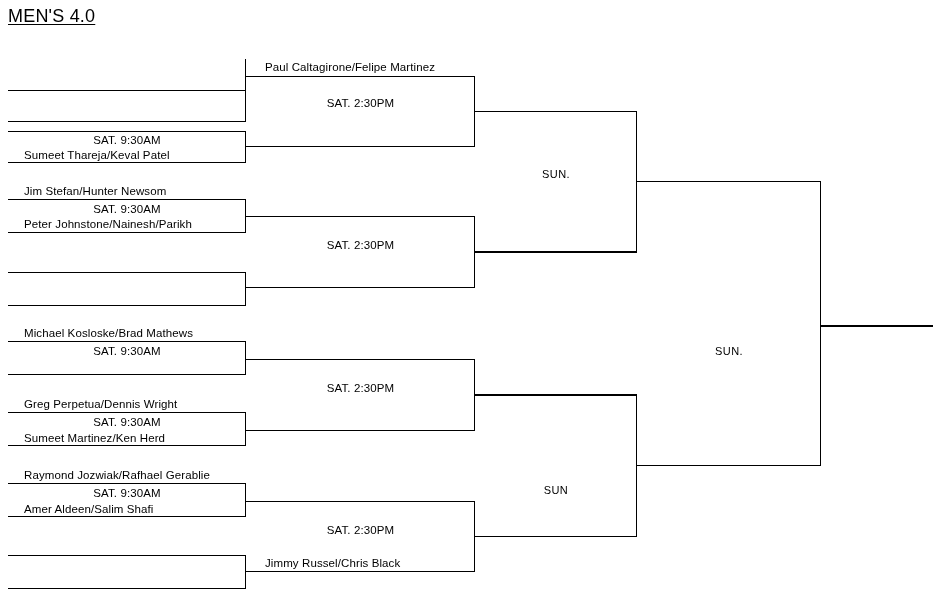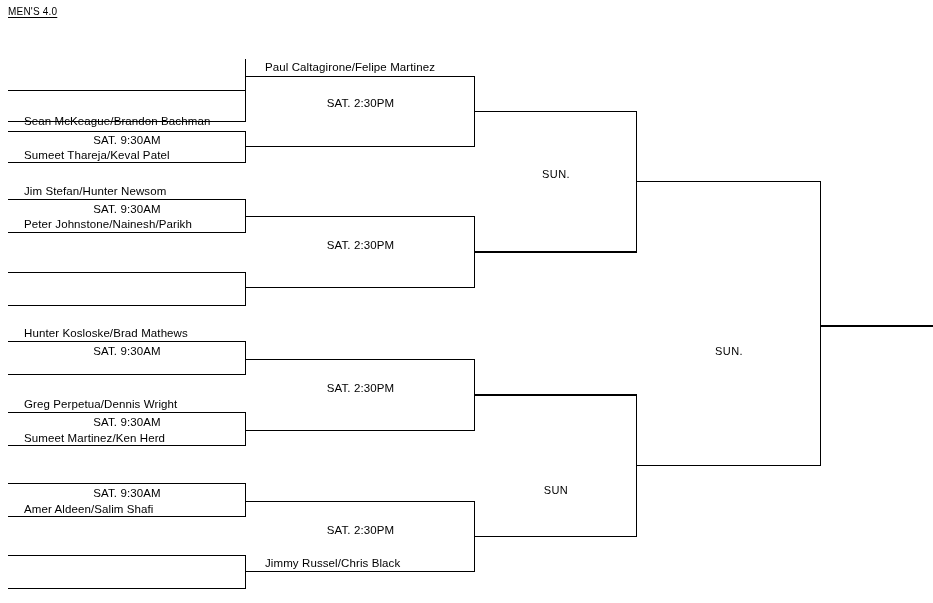--- a/index.html
+++ b/index.html
@@ -18,21 +18,21 @@
     height: 603px;
     background: #ffffff;
     overflow: hidden;
   }
 
   
   #tournament-title {
     position: absolute;
     left: 8px;
     top: 6px;
-    font-size: 10px;
+    font-size: 18px;
     letter-spacing: 0.2px;
     text-decoration: underline;
     text-underline-offset: 2px;
     white-space: nowrap;
   }
 
   
   .hline {
     position: absolute;
     background: #000000;
@@ -80,54 +80,54 @@
 
   <div id="tournament-title">MEN'S 4.0</div>
 
   <div class="slot-name" style="left:8px; top:77px;"></div>
   <div class="hline" style="left:8px; top:90px; width:238px;"></div>
   <div class="match-time" style="left:8px; top:100px; width:238px;"></div>
   <div class="slot-name" style="left:8px; top:108px;"></div>
   <div class="hline" style="left:8px; top:121px; width:238px;"></div>
   <div class="vline" style="left:245px; top:59px; height:62px;"></div>
 
-  <div class="slot-name" style="left:8px; top:115px;">Sean McKeague/Brandon Bachman</div>
   <div class="hline" style="left:8px; top:131px; width:238px;"></div>
   <div class="match-time" style="left:8px; top:134px; width:238px;">SAT. 9:30AM</div>
   <div class="slot-name" style="left:8px; top:149px;">Sumeet Thareja/Keval Patel</div>
   <div class="hline" style="left:8px; top:162px; width:238px;"></div>
   <div class="vline" style="left:245px; top:131px; height:31px;"></div>
 
   <div class="slot-name" style="left:8px; top:185px;">Jim Stefan/Hunter Newsom</div>
   <div class="hline" style="left:8px; top:199px; width:238px;"></div>
   <div class="match-time" style="left:8px; top:203px; width:238px;">SAT. 9:30AM</div>
   <div class="slot-name" style="left:8px; top:218px;">Peter Johnstone/Nainesh/Parikh</div>
   <div class="hline" style="left:8px; top:232px; width:238px;"></div>
   <div class="vline" style="left:245px; top:199px; height:33px;"></div>
 
   <div class="slot-name" style="left:8px; top:258px;"></div>
   <div class="hline" style="left:8px; top:272px; width:238px;"></div>
   <div class="match-time" style="left:8px; top:281px; width:238px;"></div>
   <div class="slot-name" style="left:8px; top:291px;"></div>
   <div class="hline" style="left:8px; top:305px; width:238px;"></div>
   <div class="vline" style="left:245px; top:272px; height:33px;"></div>
 
-  <div class="slot-name" style="left:8px; top:327px;">Hunter Kosloske/Brad Mathews</div>
+  <div class="slot-name" style="left:8px; top:327px;">Michael Kosloske/Brad Mathews</div>
   <div class="hline" style="left:8px; top:341px; width:238px;"></div>
   <div class="match-time" style="left:8px; top:345px; width:238px;">SAT. 9:30AM</div>
   <div class="hline" style="left:8px; top:374px; width:238px;"></div>
   <div class="vline" style="left:245px; top:341px; height:33px;"></div>
 
   <div class="slot-name" style="left:8px; top:398px;text-align:right;">Greg Perpetua/Dennis Wright</div>
   <div class="hline" style="left:8px; top:412px; width:238px;"></div>
   <div class="match-time" style="left:8px; top:416px; width:238px;">SAT. 9:30AM</div>
   <div class="slot-name" style="left:8px; top:432px;">Sumeet Martinez/Ken Herd</div>
   <div class="hline" style="left:8px; top:445px; width:238px;"></div>
   <div class="vline" style="left:245px; top:412px; height:33px;"></div>
 
+  <div class="slot-name" style="left:8px; top:469px;">Raymond Jozwiak/Rafhael Gerablie</div>
   <div class="hline" style="left:8px; top:483px; width:238px;"></div>
   <div class="match-time" style="left:8px; top:487px; width:238px;">SAT. 9:30AM</div>
   <div class="slot-name" style="left:8px; top:503px;">Amer Aldeen/Salim Shafi</div>
   <div class="hline" style="left:8px; top:516px; width:238px;"></div>
   <div class="vline" style="left:245px; top:483px; height:33px;"></div>
 
   <div class="slot-name" style="left:8px; top:541px;"></div>
   <div class="hline" style="left:8px; top:555px; width:238px;"></div>
   <div class="match-time" style="left:8px; top:564px; width:238px;"></div>
   <div class="slot-name" style="left:8px; top:574px;"></div>

